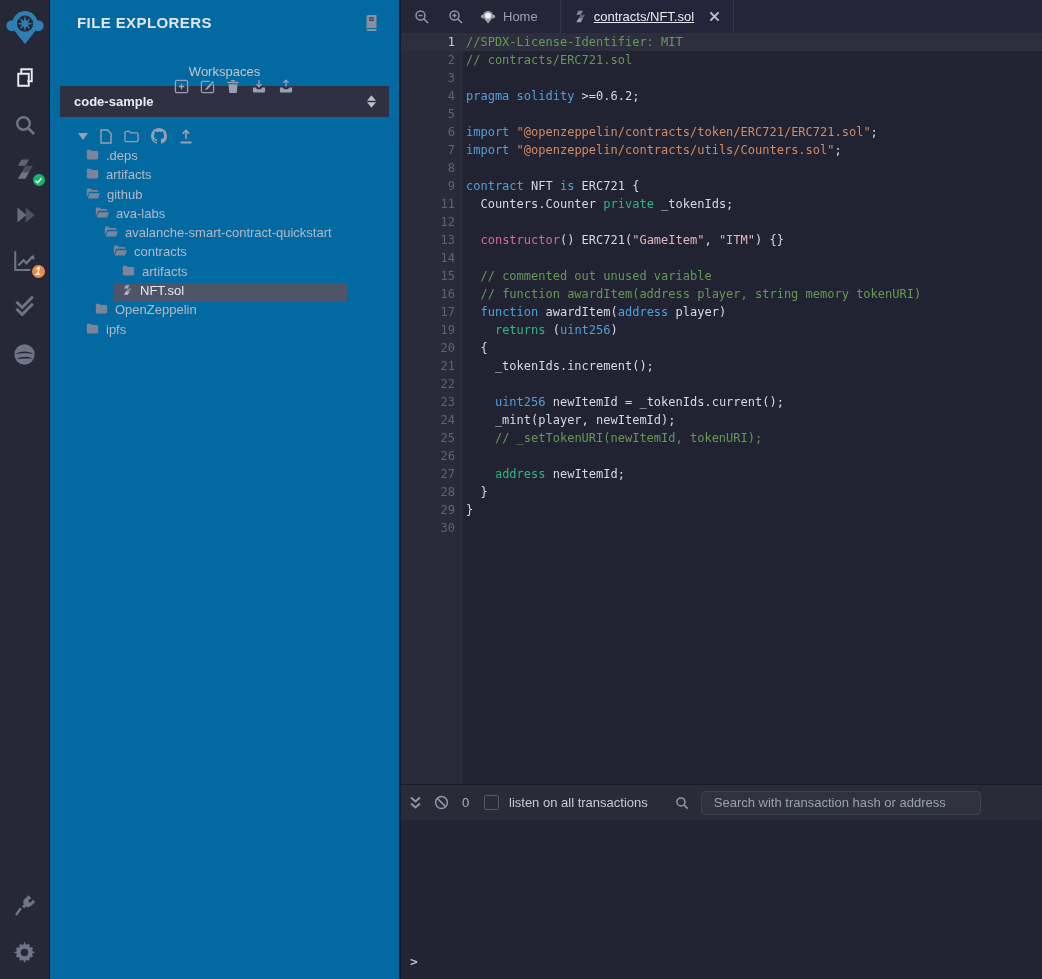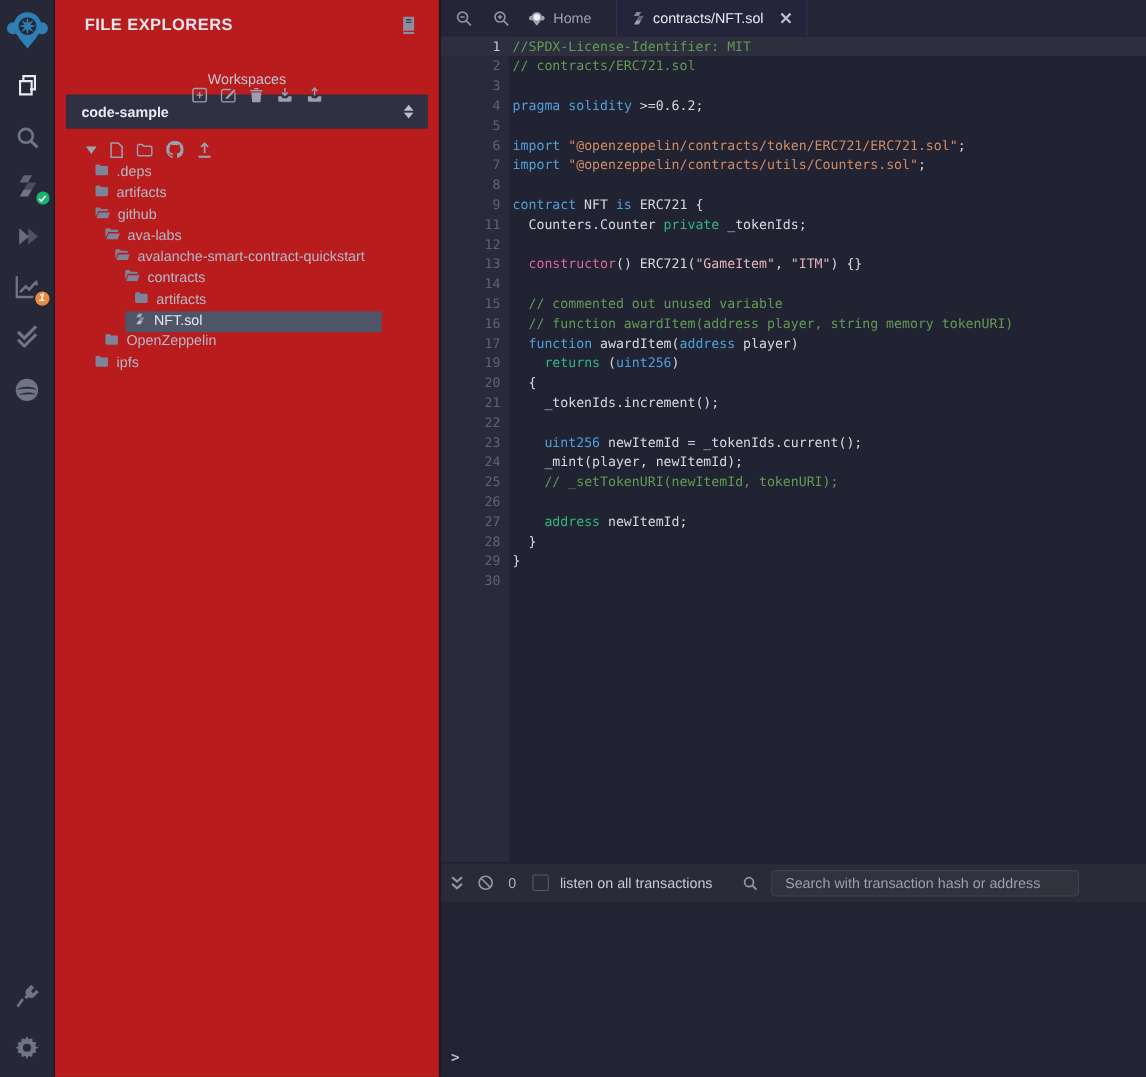--- a/index.html
+++ b/index.html
@@ -12,21 +12,21 @@
   .logo-wrap { width:46px; height:46px; margin-top:4px; display:flex; align-items:center; justify-content:center; }
   .ib-icon { position:relative; width:30px; height:30px; display:flex; align-items:center; justify-content:center; color:#6f7486; cursor:pointer; }
   .ib-icon.active { color:#e8eaf2; }
   .ib-icon svg { display:block; }
   .badge { position:absolute; right:-7px; bottom:-4px; border-radius:50%; display:flex; align-items:center; justify-content:center; border:2px solid #262737; }
   .badge.green { width:16px; height:16px; background:#17b46e; color:#fff; }
   .badge.orange { width:17px; height:17px; background:#ee8a40; color:#fff; font-size:10px; font-style:italic; font-weight:bold; }
   .ib-spacer { flex:1; }
 
   
-  .sidepanel { width:351px; background:#b91c1c; flex:none; border-right:2px solid #1a1b27; color:#c8ccd8; }
+  .sidepanel { width:351px; background:#0369a1; flex:none; border-right:2px solid #1a1b27; color:#c8ccd8; }
   .sp-header { height:48px; padding:14px 20px 0 27px; display:flex; justify-content:space-between; align-items:flex-start; }
   .sp-title { font-size:15px; font-weight:bold; letter-spacing:.4px; color:#e2e5ee; }
   .book-icon { color:#8a8fa0; margin-top:1px; cursor:pointer; }
   .ws-row { margin:16px 0 0 0; padding:0 12px; height:18px; display:flex; align-items:center;flex-direction:column; }
   .ws-label { font-size:13px; color:#c3c7d3; }
   .ws-actions { display:flex; gap:11px; margin-left:18px; color:#9aa0b2; }
   .ws-actions span { cursor:pointer; display:flex; }
   .ws-select { margin:4px 10px 0 10px; height:31px; background:#2f3142; display:flex; align-items:center; justify-content:space-between; padding:0 13px 0 14px; cursor:pointer; }
   .ws-select .val { font-size:13px; font-weight:bold; color:#e9ebf3; }
   .updown { color:#b9bec9; display:flex; flex-direction:column; gap:1px; }
@@ -38,21 +38,21 @@
   .tree-row.selected { background:#4f5569; color:#e6e8f0; }
   .tree-row.selected .t-icon { color:#b9bec9; }
 
   
   .main { flex:1; display:flex; flex-direction:column; background:#212232; min-width:0; }
   .tabbar { height:33px; background:#242536; display:flex; align-items:stretch; flex:none; }
   .zoom-btns { display:flex; align-items:center; padding-left:13px; gap:18px; color:#8d93a5; }
   .zoom-btns span { cursor:pointer; display:flex; }
   .tab { display:flex; align-items:center; font-size:13px; cursor:pointer; }
   .tab.home { margin-left:16px; padding-right:22px; color:#9ba1b3; gap:7px; }
-  .tab.file { border-left:1px solid #32344a; border-right:1px solid #32344a; padding:0 13px; color:#e8eaf2; gap:7px; background:#24253a; }
+  .tab.file { border-left:1px solid #32344a; border-right:1px solid #32344a; padding:0 13px; color:#e8eaf2; gap:7px; background:#24253a;text-decoration:underline; }
   .tab .close { color:#b9bec9; margin-left:8px; display:flex; }
 
   .editor { position:relative; flex:1; background:#212232; overflow:hidden; }
   .gutter { position:absolute; left:0; top:0; bottom:0; width:62px; background:#292b3a; z-index:0; }
   .hl-line { position:absolute; left:0; right:0; height:18px; background:#2d2f3f; z-index:1; }
   .code-lines { position:absolute; left:0; top:0; right:0; z-index:2; font-family:"DejaVu Sans Mono", monospace; font-size:12px; line-height:18px; }
   .cl { height:18px; white-space:pre; }
   .ln { display:inline-block; width:54px; text-align:right; color:#5d6375; }
   .ln.active { color:#c5cad7; }
   .lc { padding-left:11px; }

